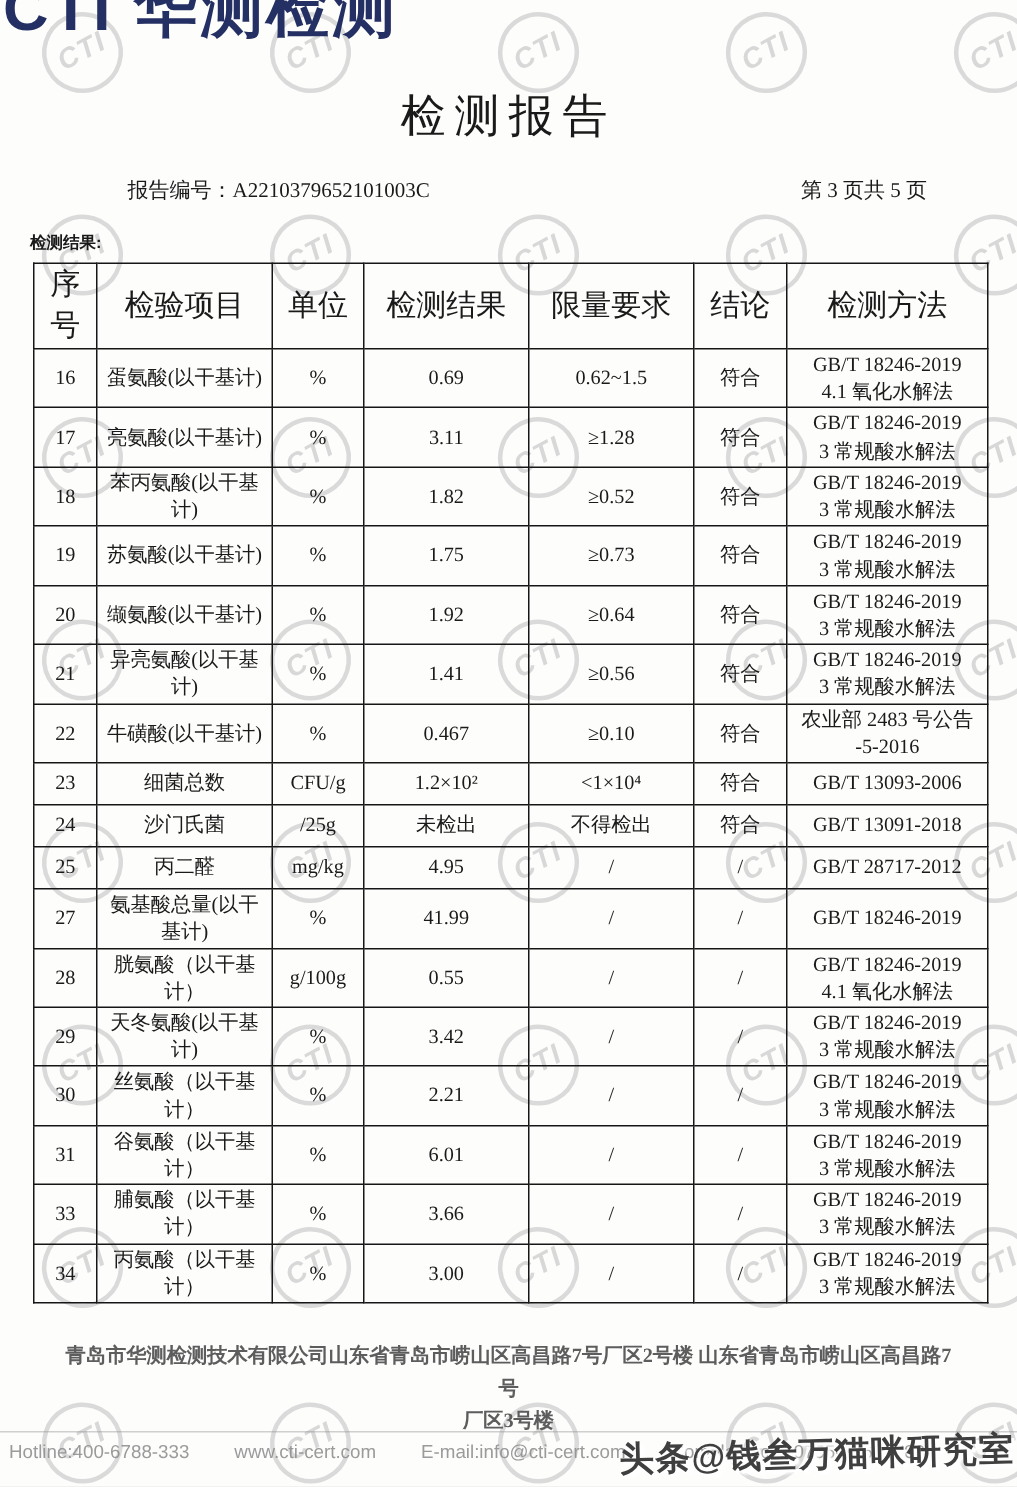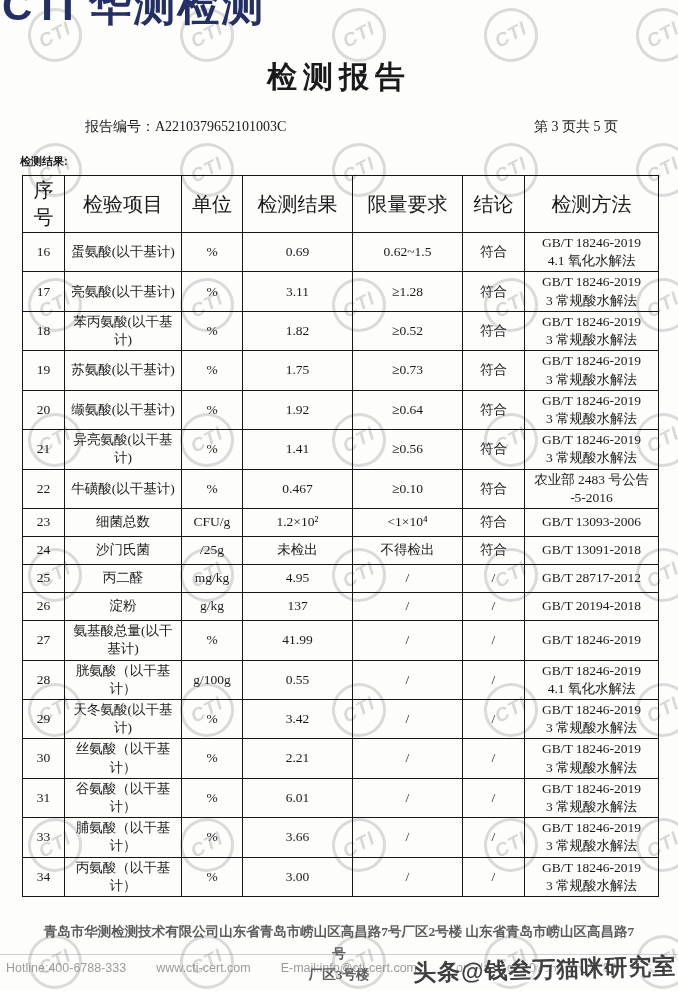--- a/index.html
+++ b/index.html
@@ -33,21 +33,21 @@
   .logo-clip { height: 30px; overflow: hidden; }
   .logo-text {
     font-family: "Liberation Sans", sans-serif;
     font-weight: 900; font-size: 42px; line-height: 46px;
     margin-top: -17px; margin-left: 2px;
     color: var(--brand, #242f63);
     letter-spacing: 2px;
     white-space: nowrap;
   }
   .doc-title {
-    text-align: center; font-size: 30px; font-weight: bold;
+    text-align: center; font-size: 30px; font-weight: normal;
     letter-spacing: 6px; margin-top: 27px;
   }
   .report-row {
     display: flex; justify-content: space-between;
     margin: 20px 60px 0 85px; font-size: 14px;
   }
   .results-label {
     margin: 18px 0 0 20px; font-size: 11px; font-weight: bold;
     font-family: "Liberation Sans", sans-serif;
   }
@@ -352,29 +352,20 @@
           </tr>
           <tr class="short">
             <td>25</td>
             <td class="item">丙二醛</td>
             <td>mg/kg</td>
             <td>4.95</td>
             <td>/</td>
             <td>/</td>
             <td class="method">GB/T 28717-2012</td>
           </tr>
-          <tr class="short">
-            <td>26</td>
-            <td class="item">淀粉</td>
-            <td>g/kg</td>
-            <td>137</td>
-            <td>/</td>
-            <td>/</td>
-            <td class="method">GB/T 20194-2018</td>
-          </tr>
           <tr class="tall">
             <td>27</td>
             <td class="item">氨基酸总量(以干基计)</td>
             <td>%</td>
             <td>41.99</td>
             <td>/</td>
             <td>/</td>
             <td class="method">GB/T 18246-2019</td>
           </tr>
           <tr class="tall">

